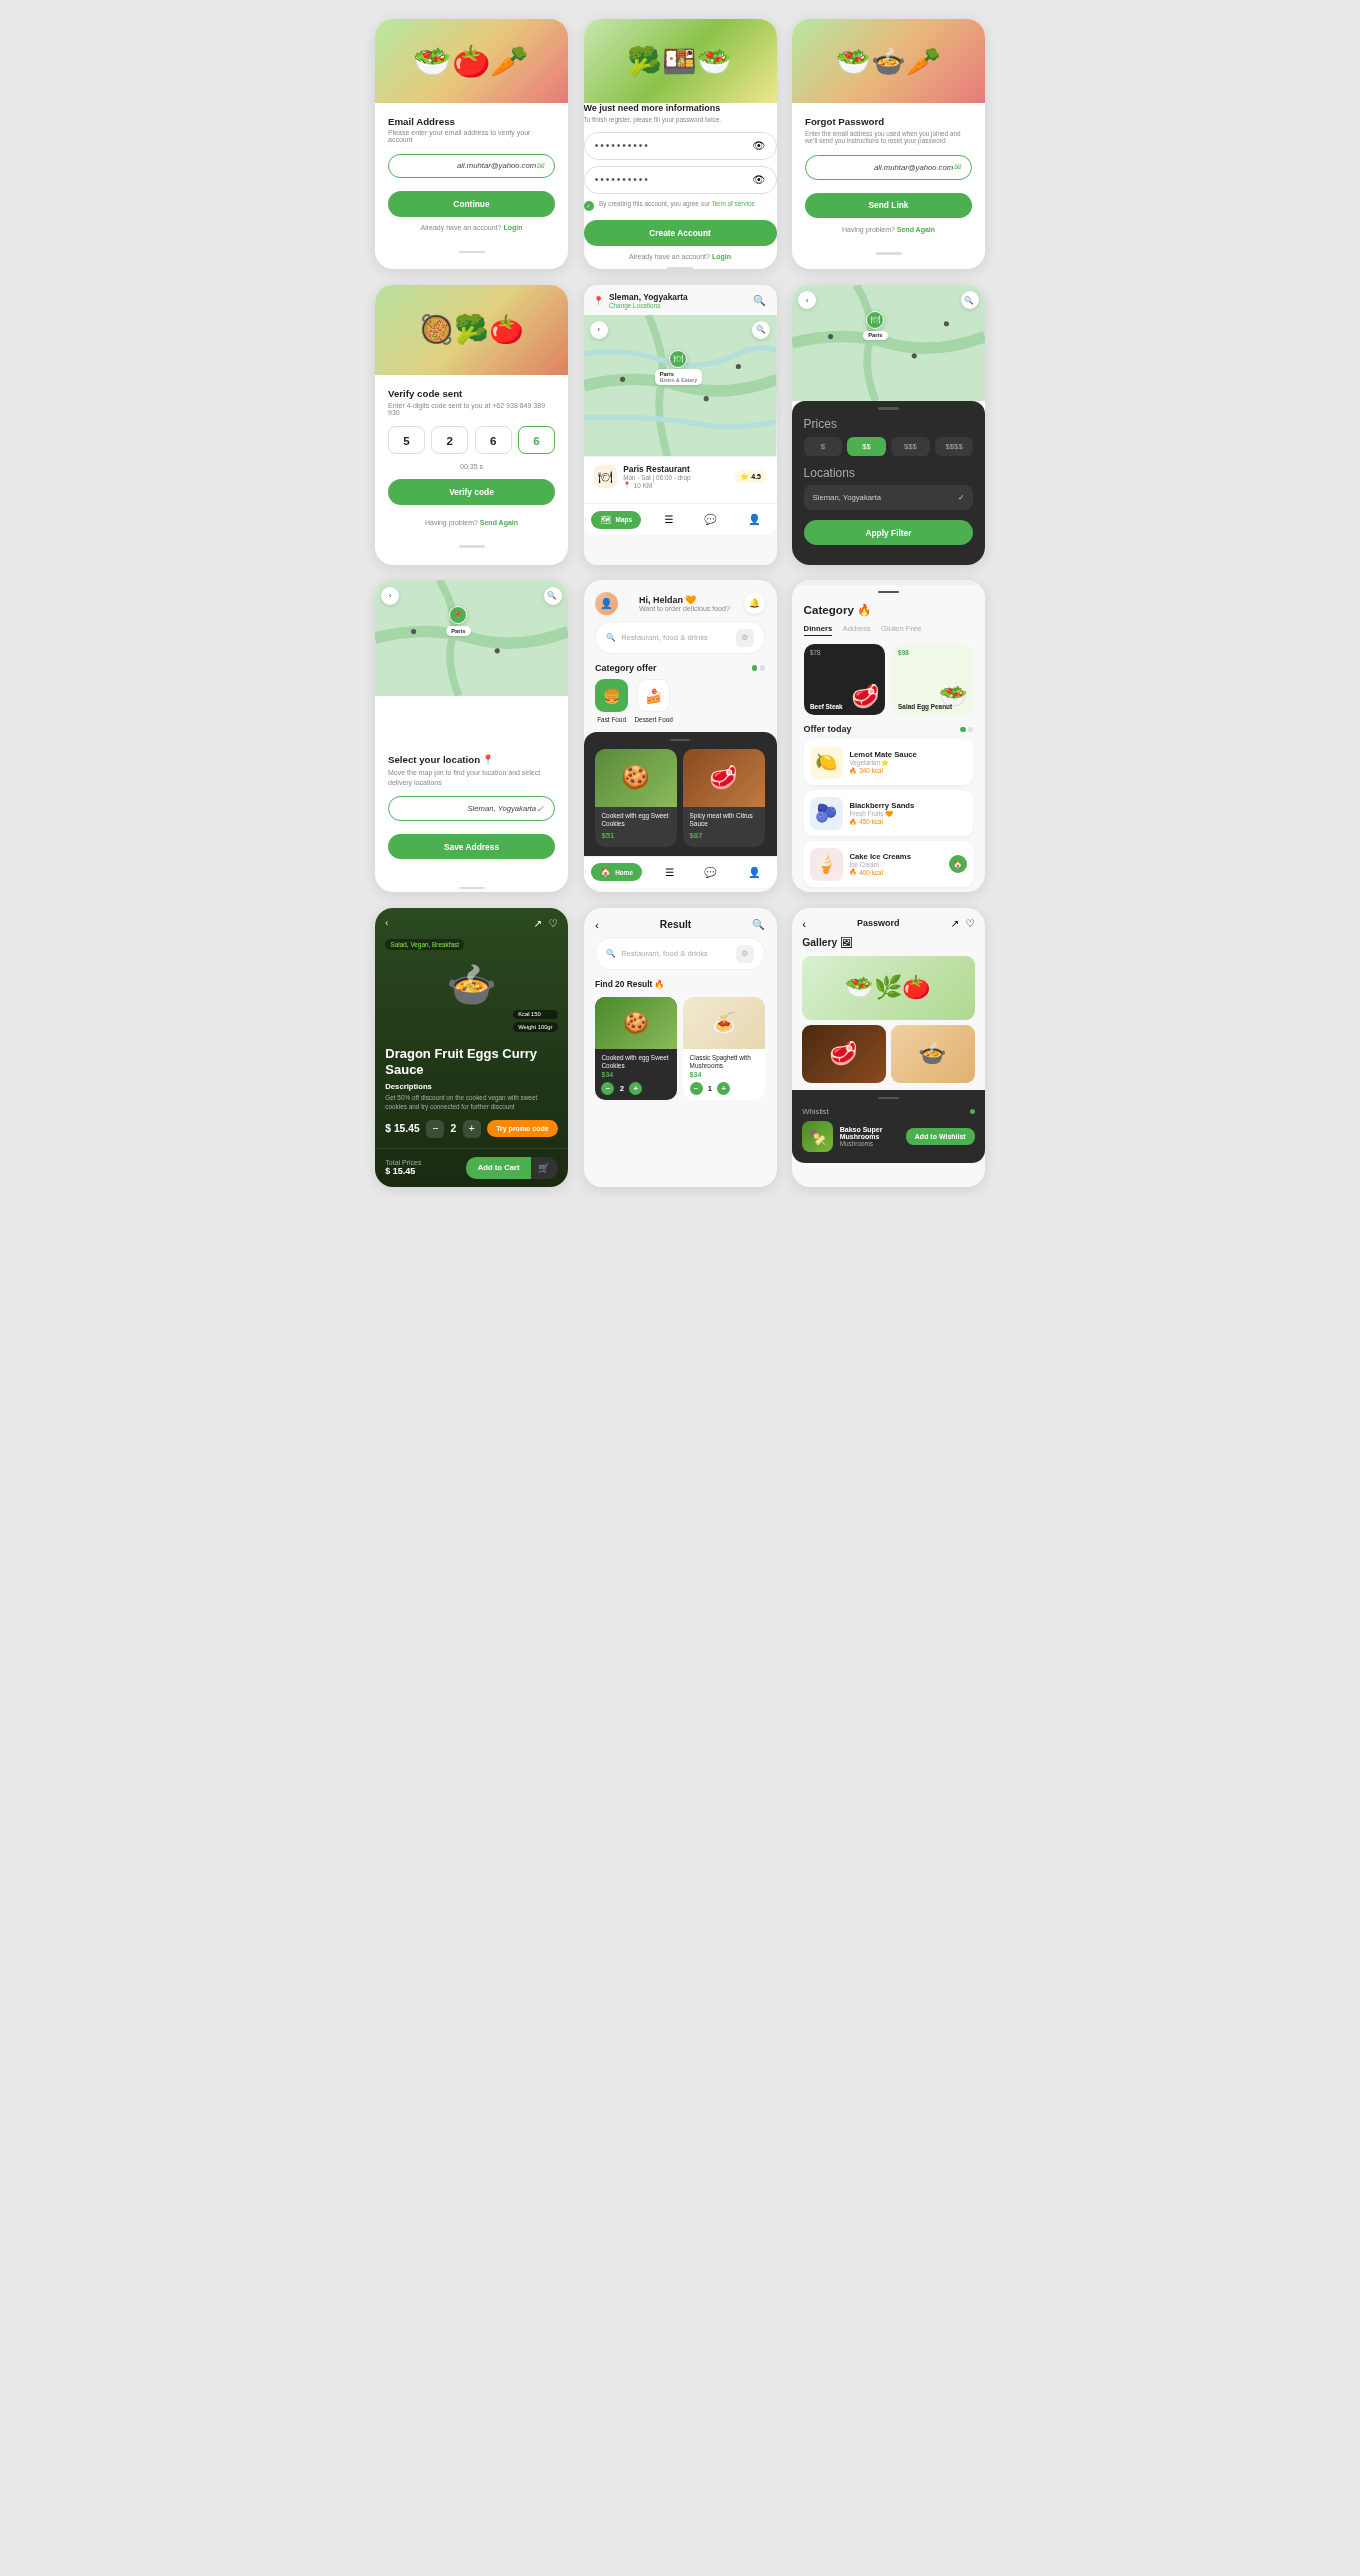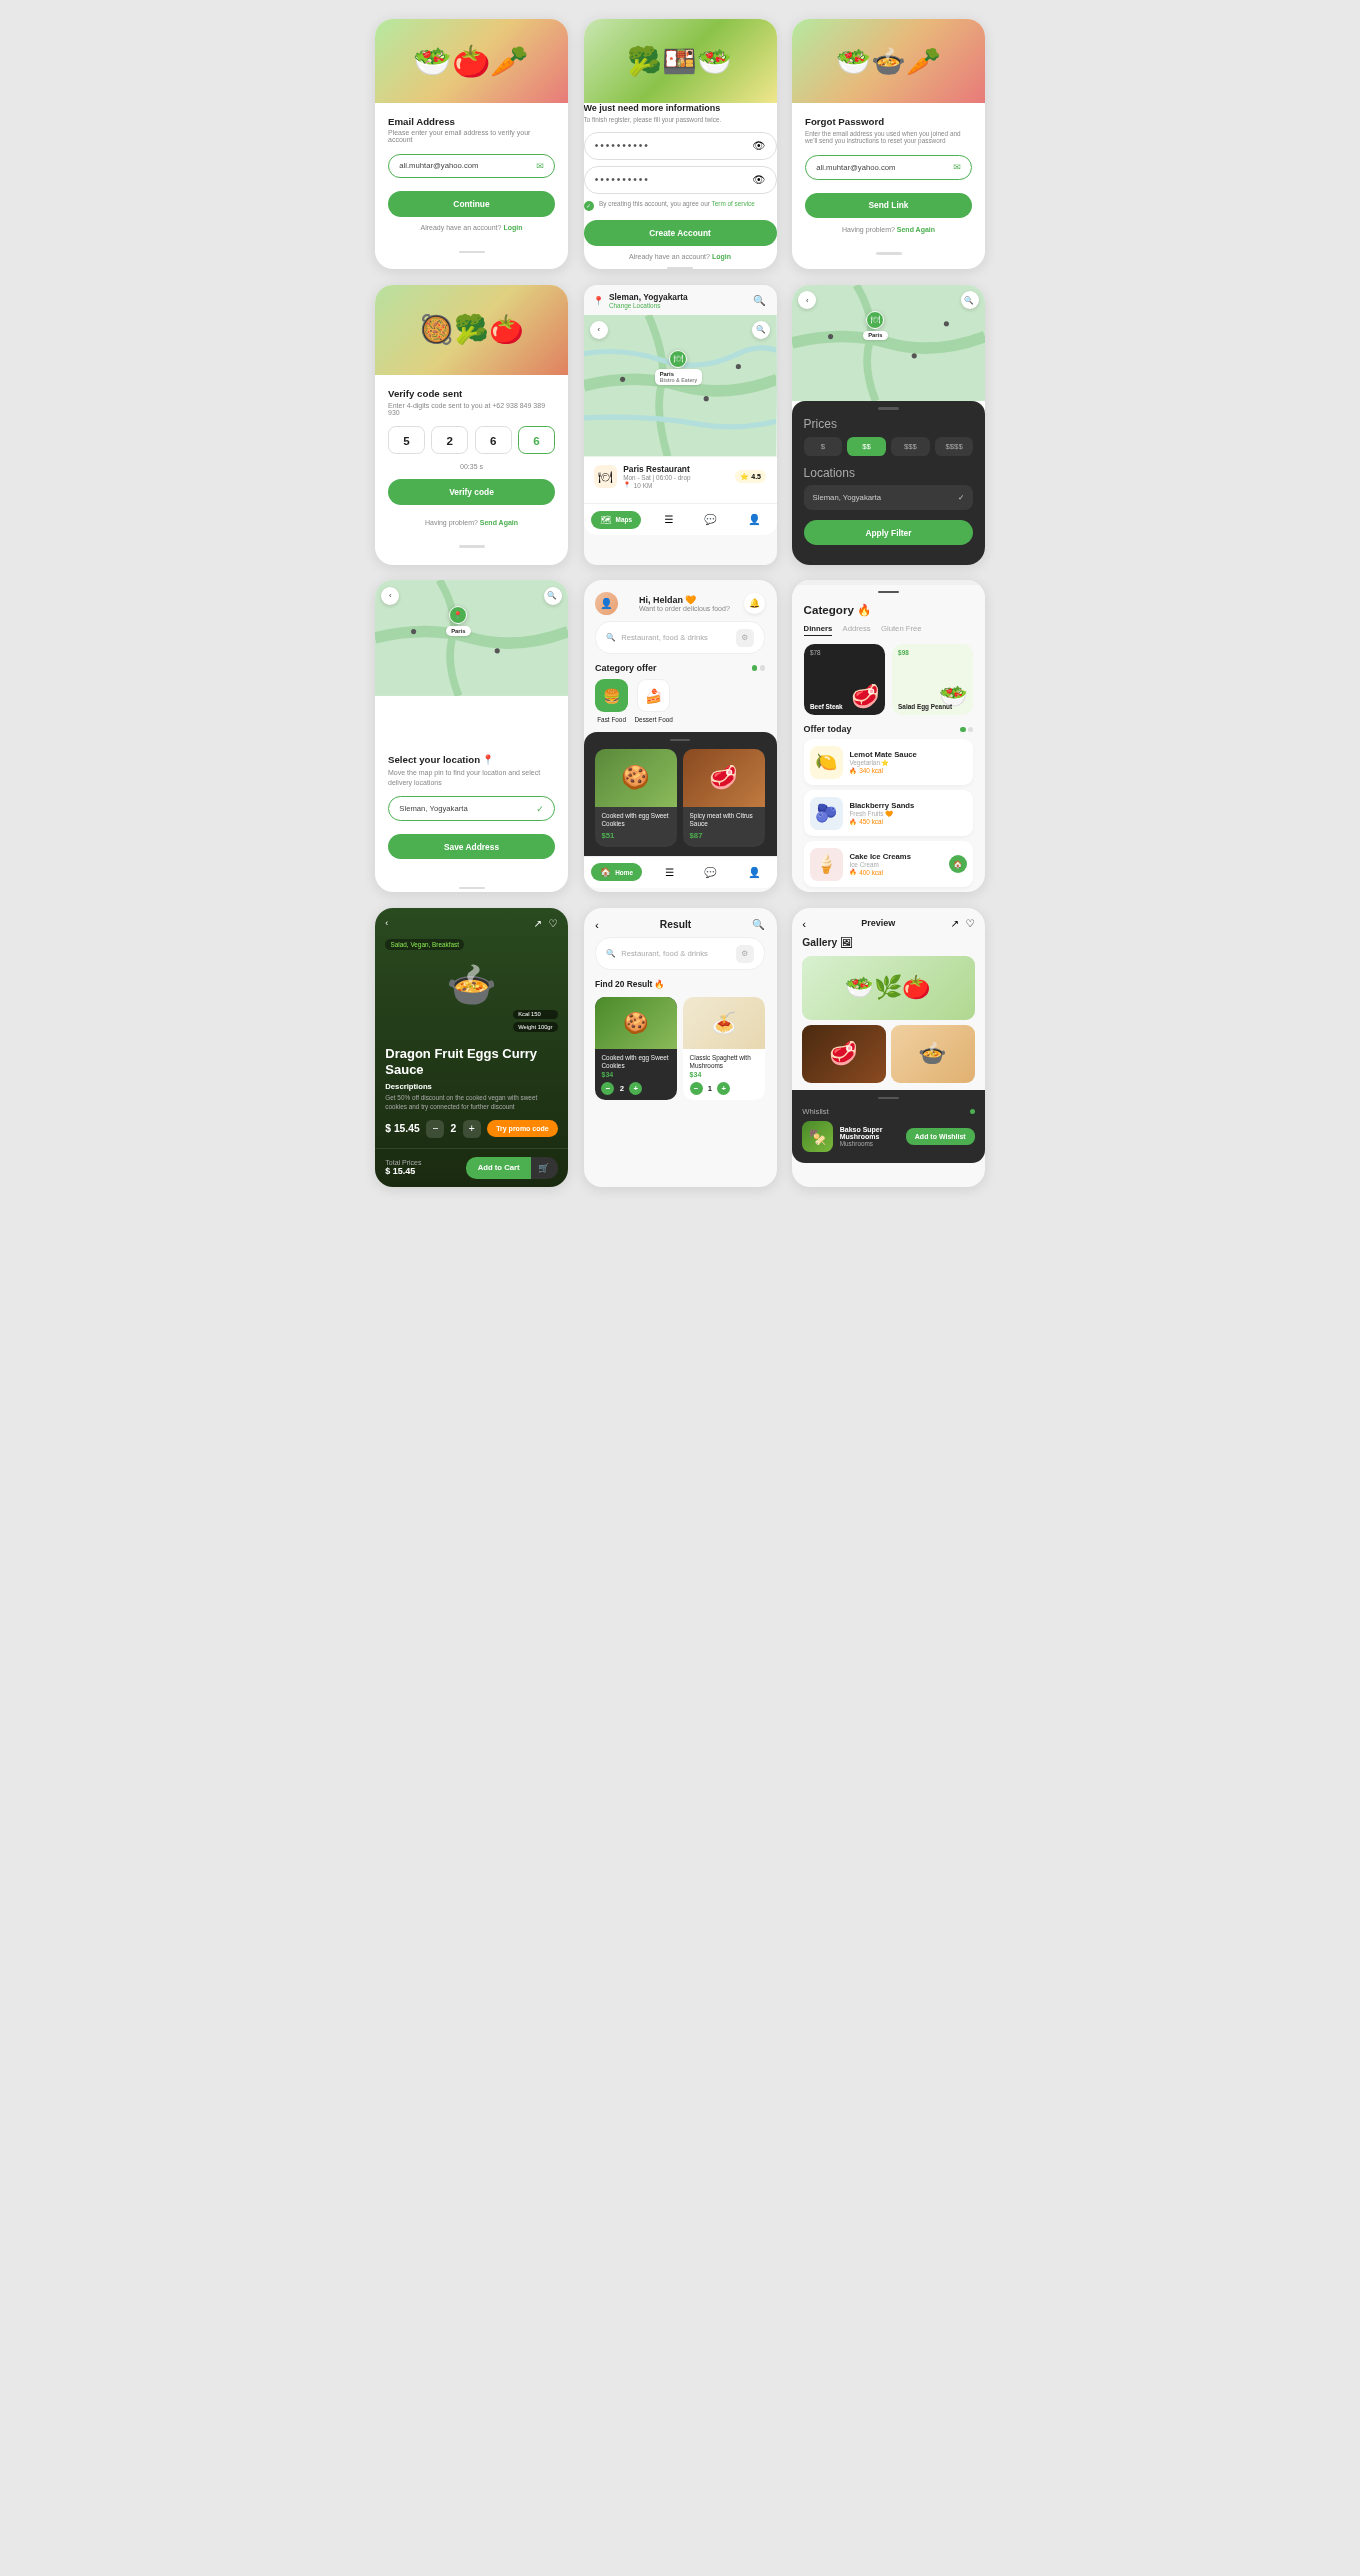--- a/index.html
+++ b/index.html
@@ -34,22 +34,23 @@
       display: flex; align-items: center; justify-content: center;
       font-size: 31px;
     }
     .card1 .content { padding: 13px; }
     .card1 h2 { font-size: 9.7px; font-weight: 700; color: #222; margin-bottom: 2px; }
     .card1 p { font-size: 7px; color: #888; margin-bottom: 10.3px; }
     .input-row {
       border: 1px solid #4caf50;
       border-radius: 15.5px;
       padding: 6.4px 10.3px;
-      display: flex; align-items: center; justify-content: space-between;
+      display: flex; align-items: center; justify-content: flex-end;
       margin-bottom: 13px;
+      font-style: italic;
     }
     .input-row span { font-size: 7.7px; color: #444; }
     .input-row .icon { font-size: 9px; color: #4caf50; }
     .btn-green {
       background: #4caf50;
       color: #fff;
       border: none;
       border-radius: 15.5px;
       padding: 7.7px;
       width: 100%;
@@ -1028,21 +1029,21 @@
             </div>
           </div>
         </div>
       </div>
     </div>
   </div>
 
   <div class="phone-card preview-card">
     <div class="preview-header">
       <span style="font-size:11.6px;cursor:pointer">‹</span>
-      <span class="preview-title">Preview</span>
+      <span class="preview-title">Password</span>
       <div class="preview-actions">
         <span>↗</span>
         <span>♡</span>
       </div>
     </div>
     <div class="gallery-section">
       <div class="gallery-title">Gallery 🖼</div>
       <div class="gallery-grid">
         <div class="gallery-img top-food" style="grid-column:1 / -1;height:64px">🥗🌿🍅</div>
         <div class="gallery-img meat">🥩</div>

